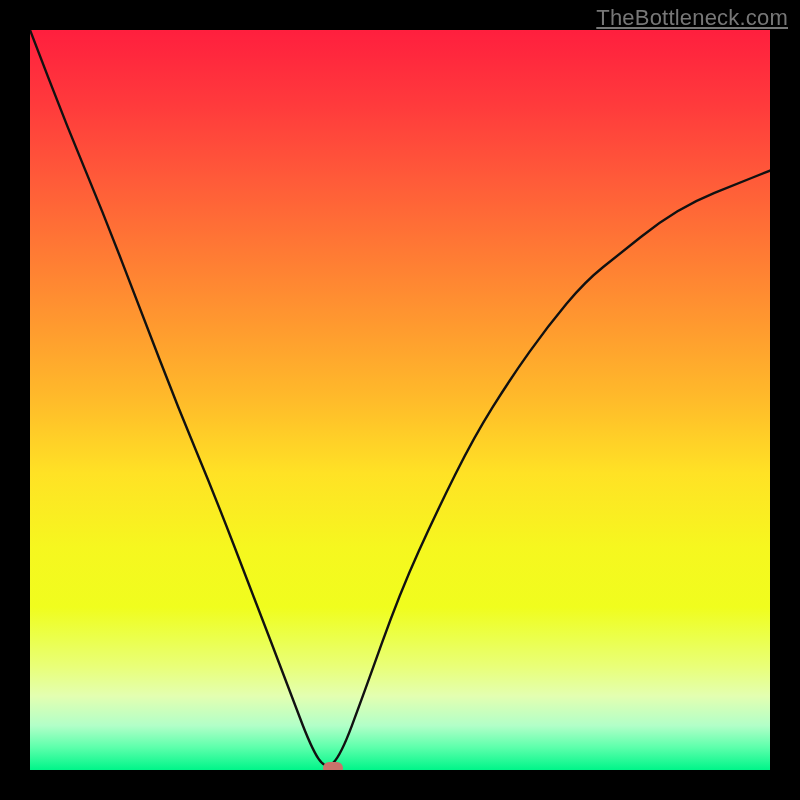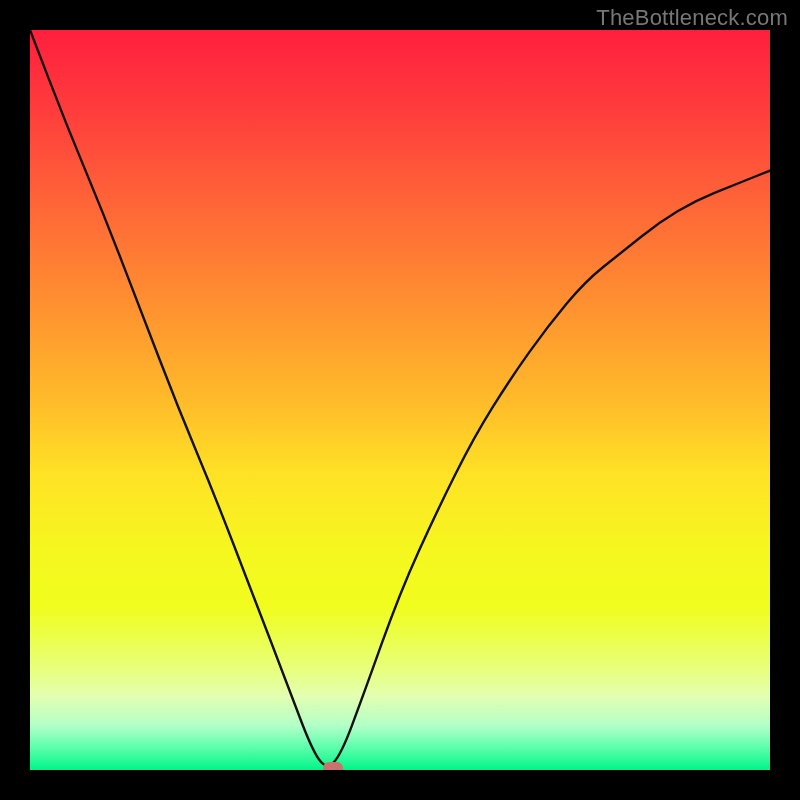--- a/index.html
+++ b/index.html
@@ -61,20 +61,21 @@
     background: #c8736b;
     border-radius: 6px;
   }
   .watermark {
     position: absolute;
     top: 5px;
     right: 12px;
     color: #777;
     font-size: 22px;
     letter-spacing: 0.2px;
+    text-decoration: underline;
   }
 </style>
 </head>
 <body>
 
 <div class="frame">
   <div class="gradient"></div>
   <svg class="curve-svg" viewBox="0 0 740 740" preserveAspectRatio="none">
     <path id="curve" class="curve-path" d="M 0.0 0.0 Q 0.0 0.0 18.5 48.1 Q 37.0 96.2 55.5 140.6 Q 74.0 185.0 92.5 233.1 Q 111.0 281.2 129.5 329.3 Q 148.0 377.4 166.5 421.8 Q 185.0 466.2 203.5 514.3 Q 222.0 562.4 240.5 610.5 Q 259.0 658.6 270.1 688.2 Q 281.2 717.8 288.6 728.9 Q 296.0 740.0 303.4 732.6 Q 310.8 725.2 321.9 695.6 Q 333.0 666.0 351.5 614.2 Q 370.0 562.4 388.5 521.7 Q 407.0 481.0 425.5 444.0 Q 444.0 407.0 462.5 377.4 Q 481.0 347.8 499.5 321.9 Q 518.0 296.0 536.5 273.8 Q 555.0 251.6 573.5 236.8 Q 592.0 222.0 610.5 207.2 Q 629.0 192.4 647.5 181.3 Q 666.0 170.2 684.5 162.8 Q 703.0 155.4 721.5 148.0 T 740.0 140.6"></path>
   </svg>

